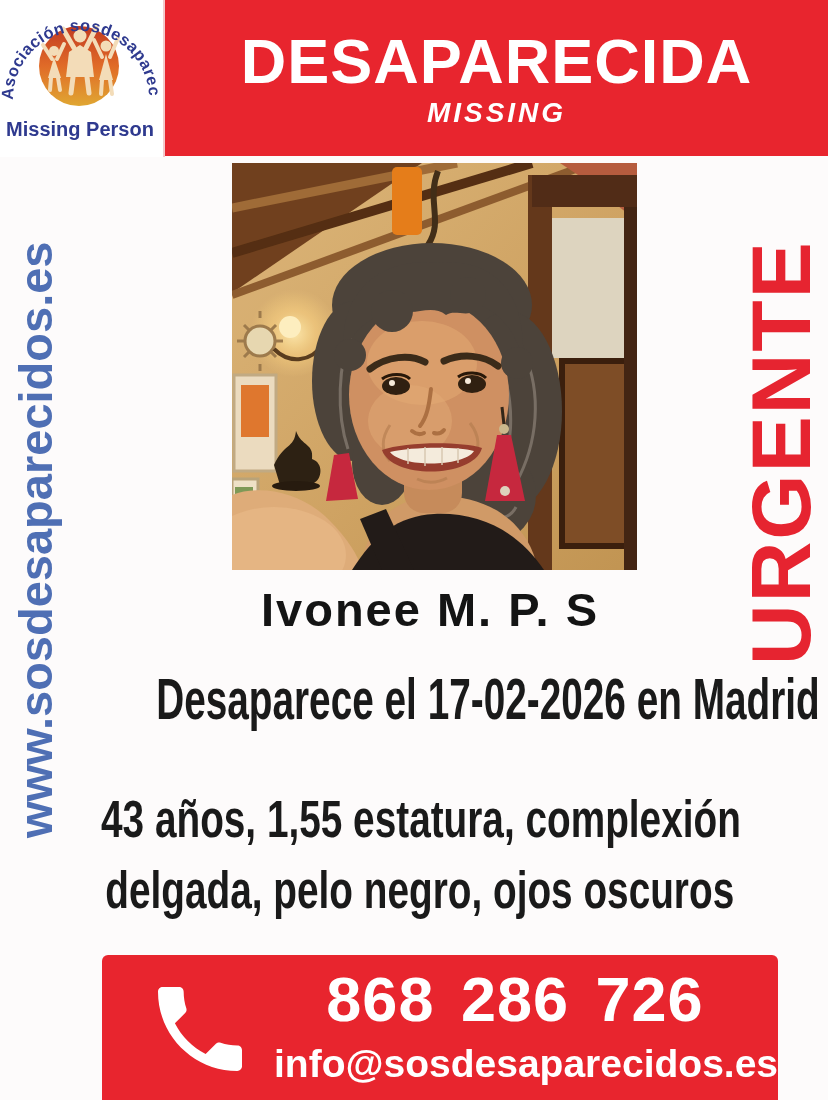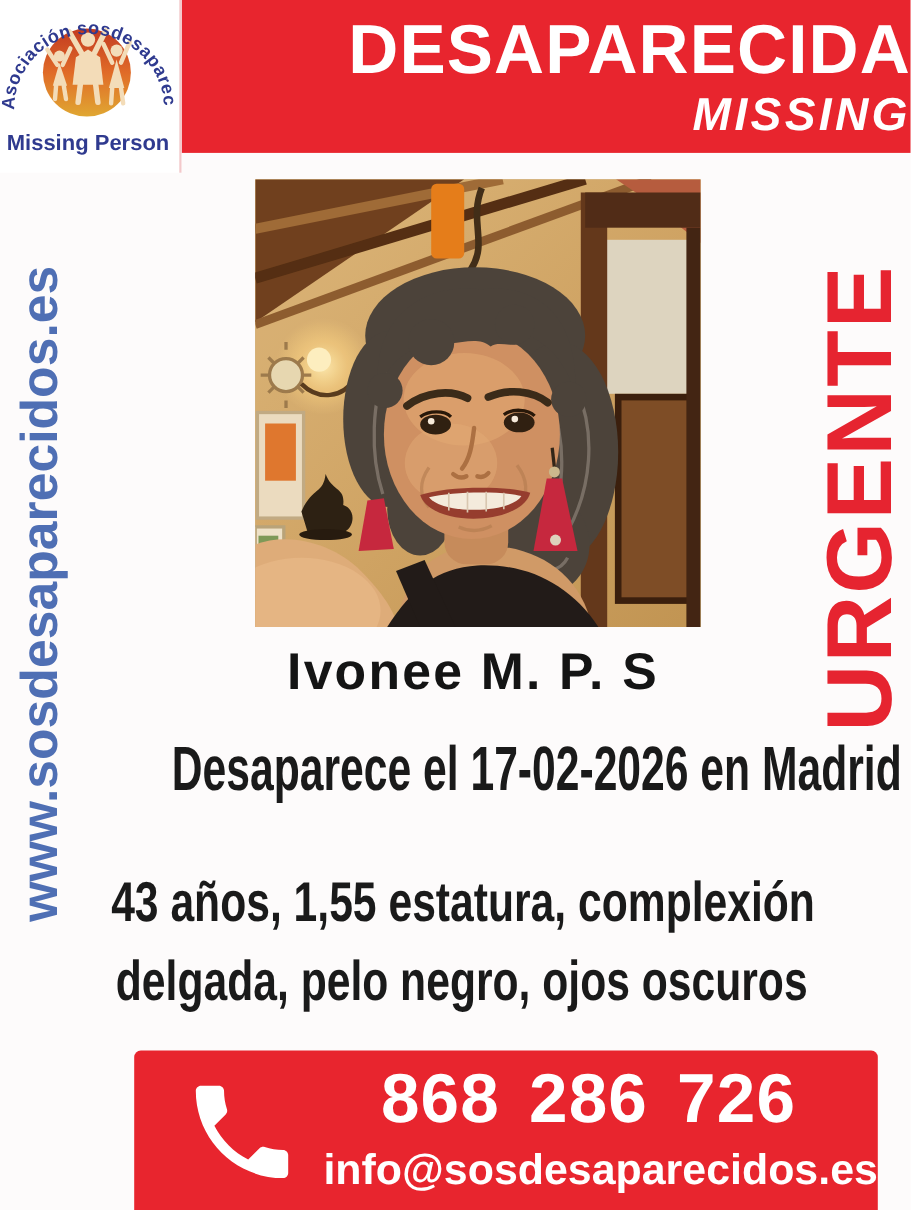--- a/index.html
+++ b/index.html
@@ -16,32 +16,32 @@
 
   
   .logo-box {
     position: absolute; left: 0; top: 0;
     width: 165px; height: 157px;
     background: #ffffff;
     border-right: 2px solid #f3c9cb;
     z-index: 2;
   }
   .banner {
-    position: absolute; left: 165px; top: 0; right: 0; height: 139px;
+    position: absolute; left: 165px; top: 0; right: 0; height: 156px;
     background: #e8252e;
-    display: flex; flex-direction: column; align-items: flex-end; justify-content: center;
+    display: flex; flex-direction: column; align-items: center; justify-content: center;
     gap: 6px;
     color: #ffffff;
   }
   .banner-title {
     font-size: 63px; font-weight: bold; letter-spacing: 1px;
     line-height: 1;
   }
   .banner-subtitle {
-    font-size: 42px; font-weight: bold; font-style: italic; letter-spacing: 3px;
+    font-size: 28px; font-weight: bold; font-style: italic; letter-spacing: 3px;
     line-height: 1;
   }
 
   
   .url-vertical {
     position: absolute; left: 8px; top: 838px;
     transform: rotate(-90deg); transform-origin: left top;
     white-space: nowrap;
     font-size: 47px; font-weight: bold;
     color: #4f6fb4;
@@ -93,21 +93,20 @@
     white-space: nowrap;
   }
 
   
   .contact-box {
     position: absolute; left: 102px; top: 955px;
     width: 676px; height: 145px;
     background: #e8252e;
     border-radius: 6px 6px 0 0;
     color: #ffffff;
-    margin-left: 20px;
   }
   .phone-icon {
     position: absolute; left: 42px; top: 18px;
     width: 112px; height: 112px;
   }
   .phone-number {
     position: absolute; left: 165px; right: 15px; top: 6px;
     text-align: center;
     font-size: 63px; font-weight: bold;
     letter-spacing: 1px; word-spacing: 8px;

